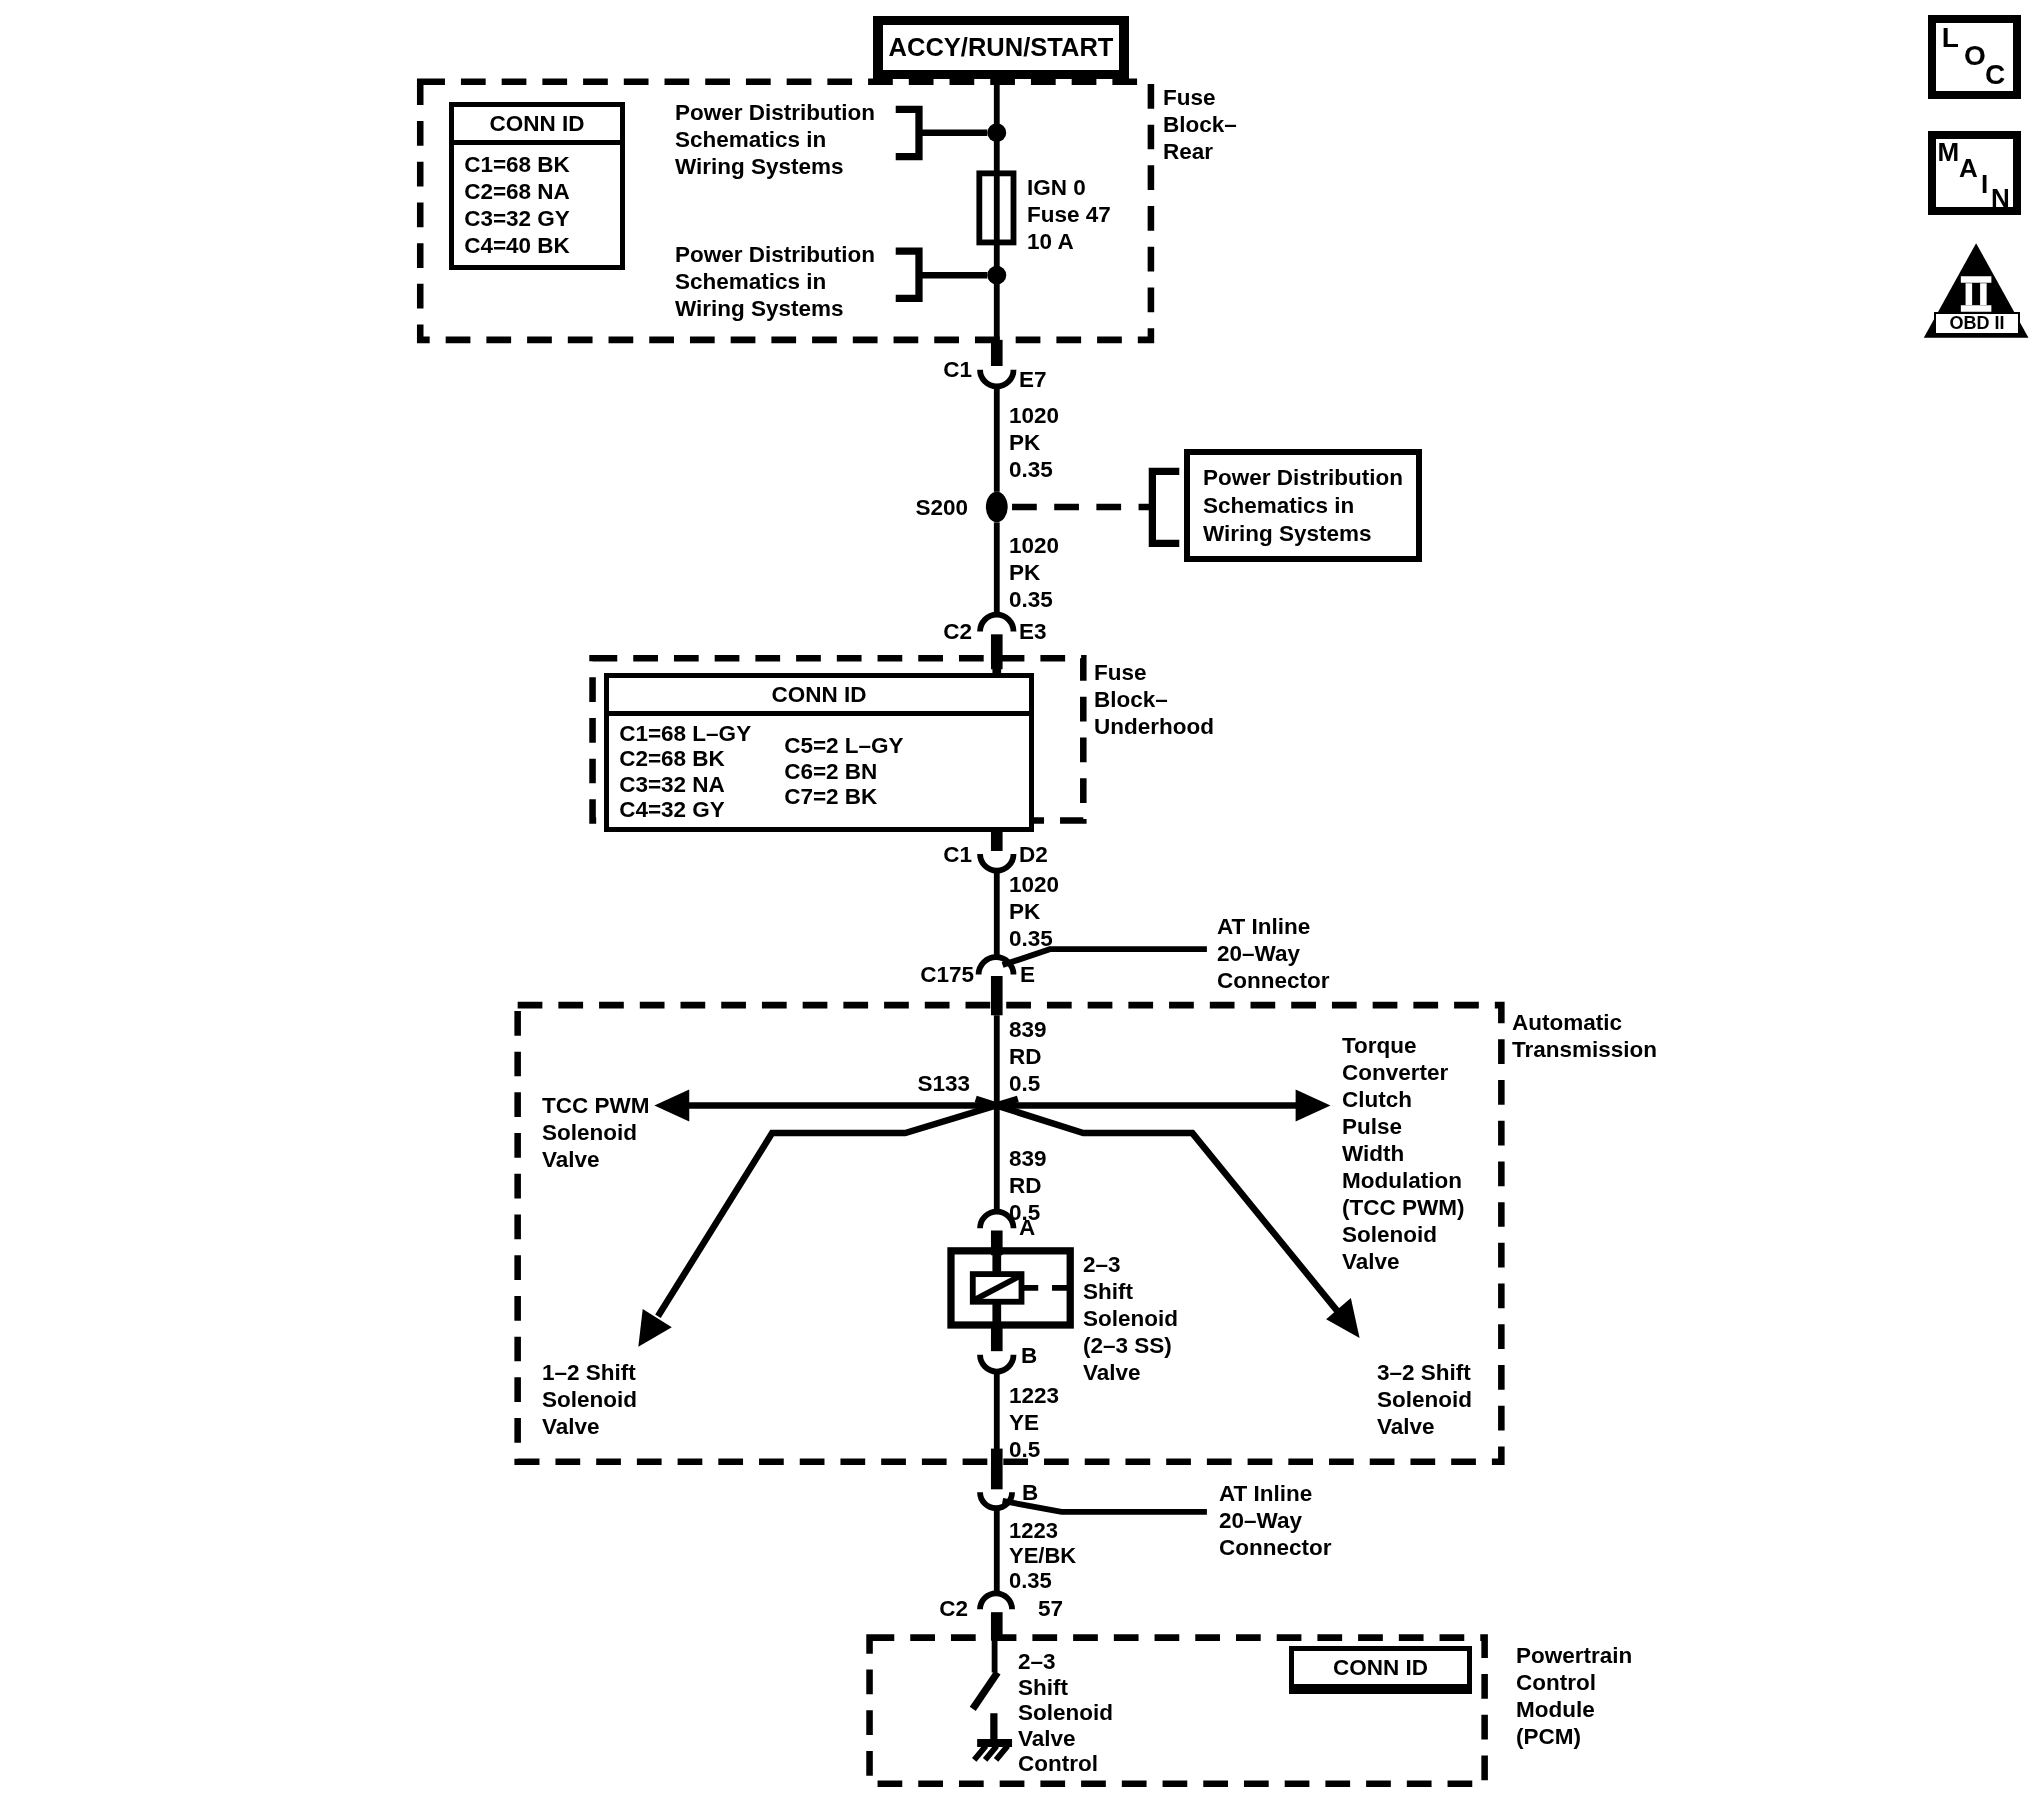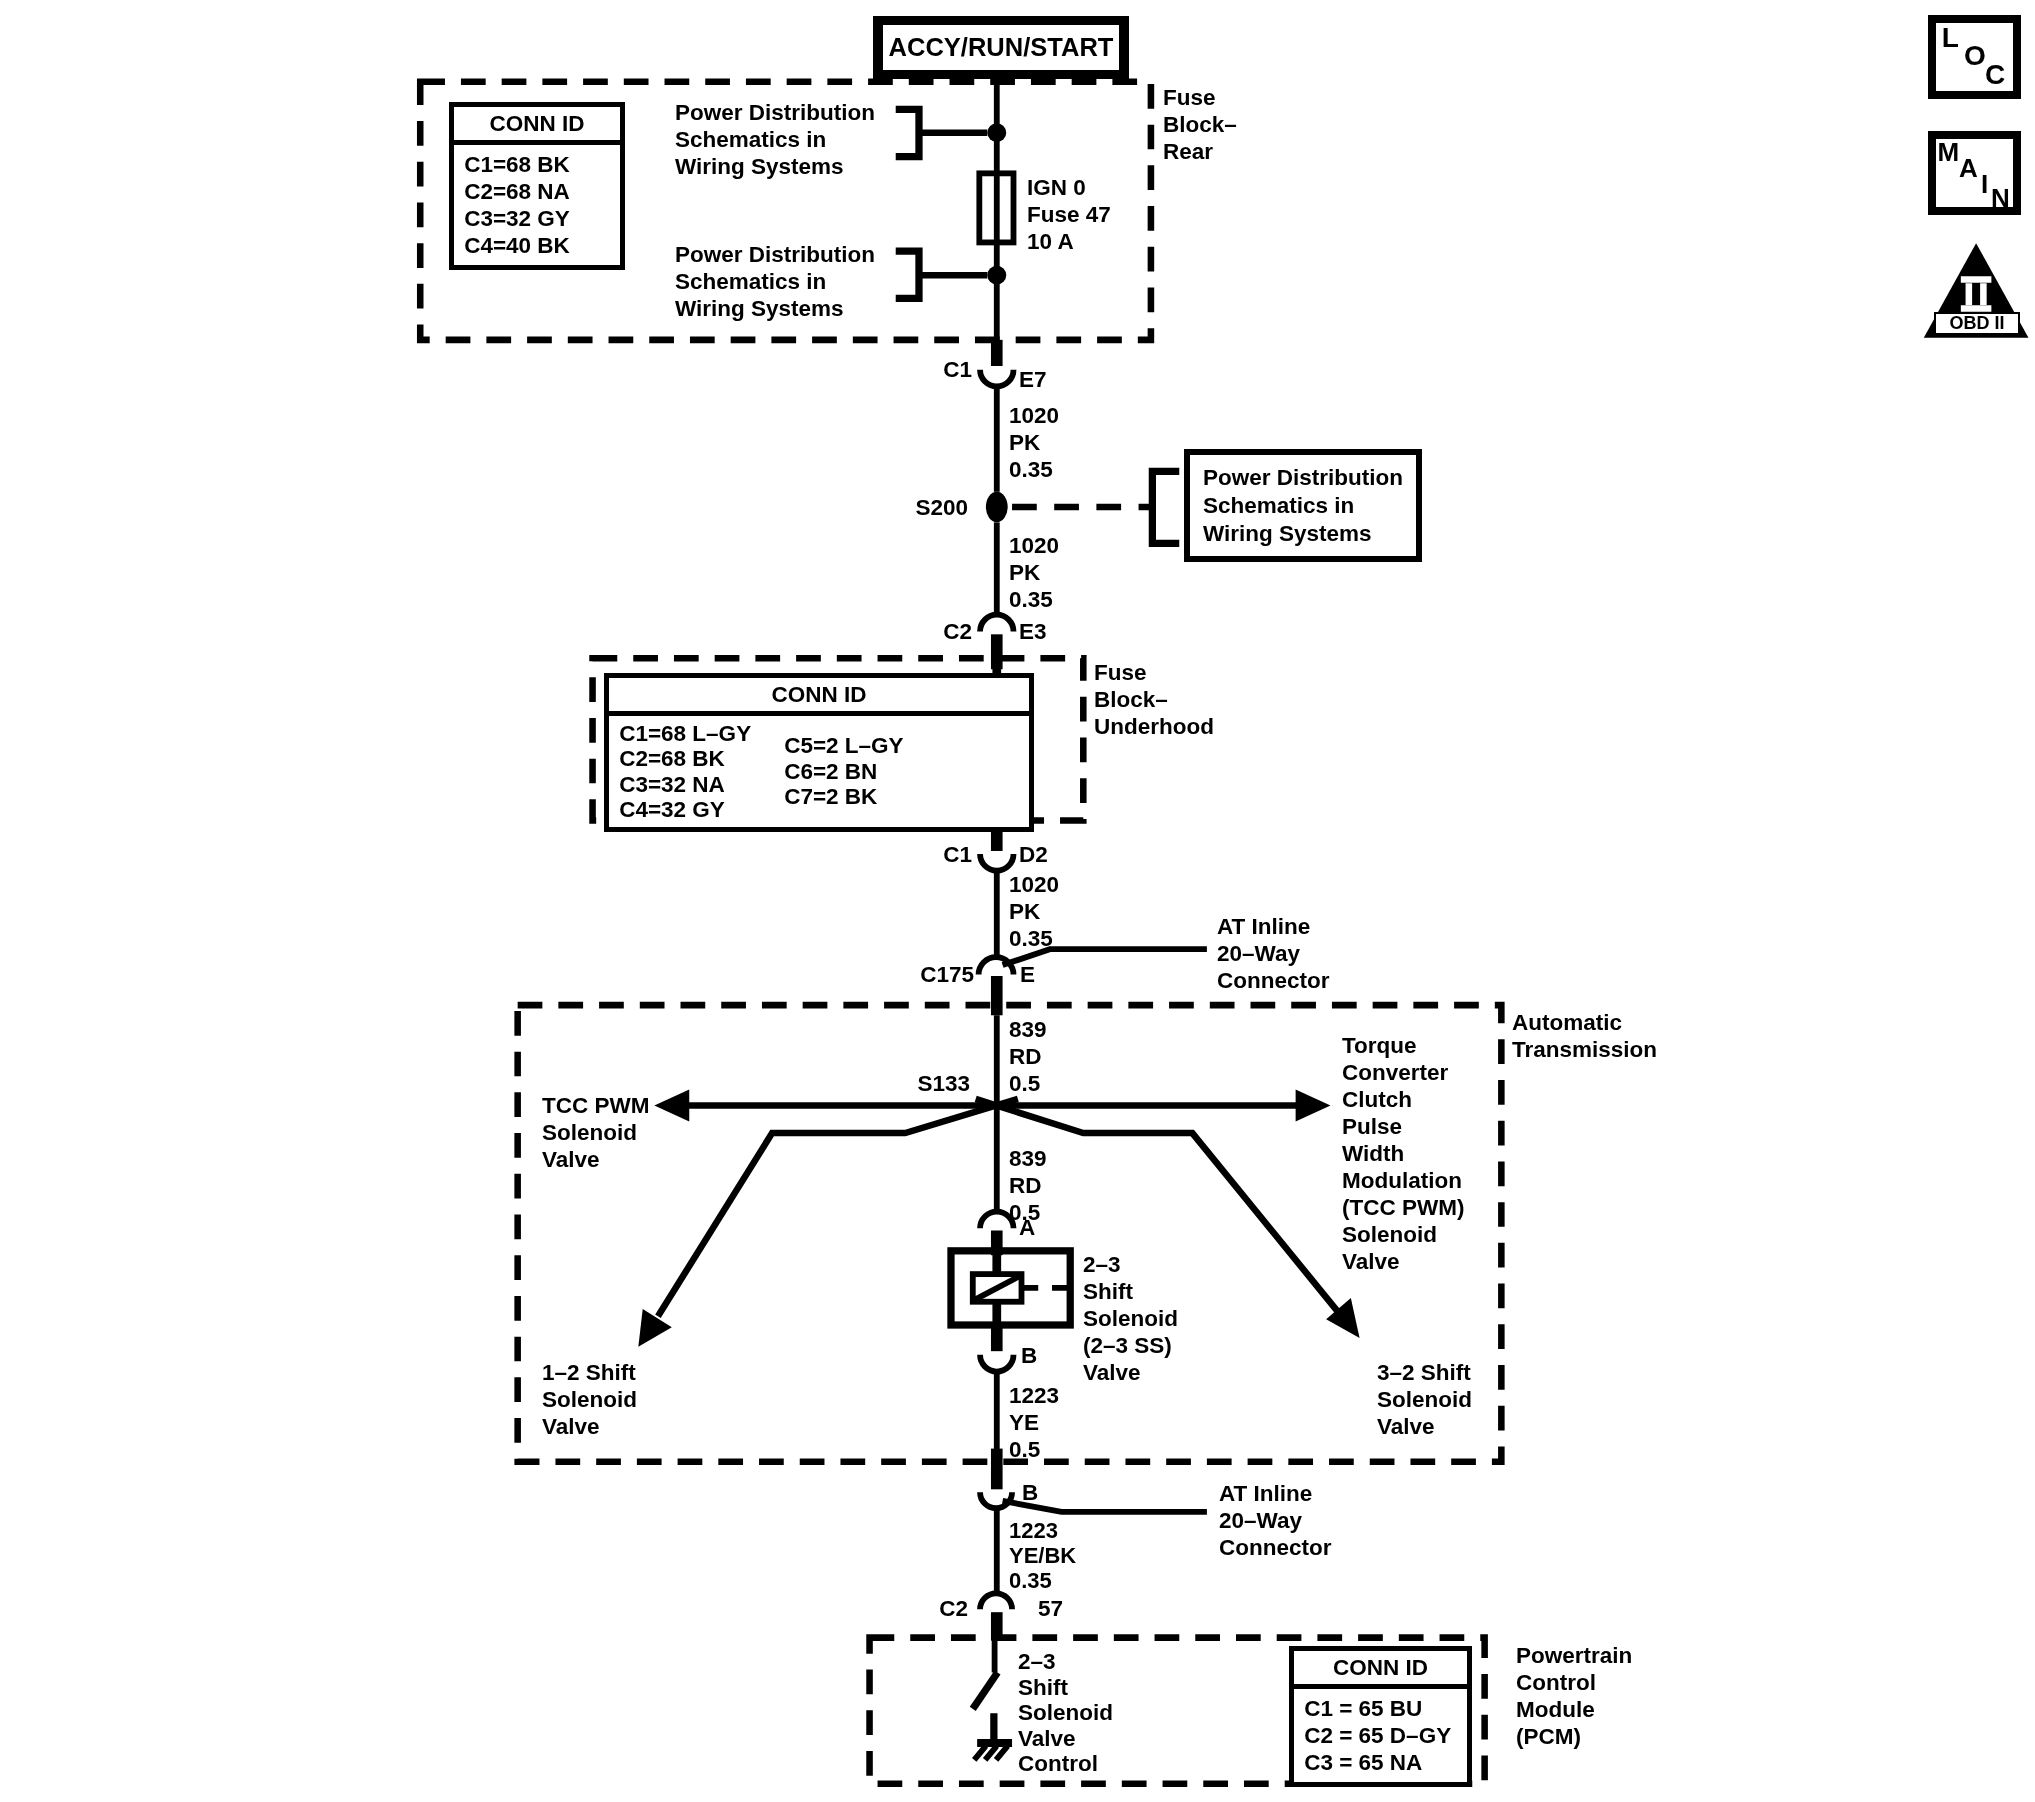--- a/index.html
+++ b/index.html
@@ -318,21 +318,16 @@
   <div class="lbl" style="left:1018px;top:1649px;line-height:25.5px;">
     <div>2–3</div>
     <div>Shift</div>
     <div>Solenoid</div>
     <div>Valve</div>
     <div>Control</div>
   </div>
 
   <div class="connbox" style="left:1289px;top:1646px;width:173px;">
     <div class="cb-title">CONN ID</div>
-    <div class="cb-rows">
-      <div>C1 = 65 BU</div>
-      <div>C2 = 65 D–GY</div>
-      <div>C3 = 65 NA</div>
-    </div>
   </div>
 
 </div>
 
 
 </body></html>

